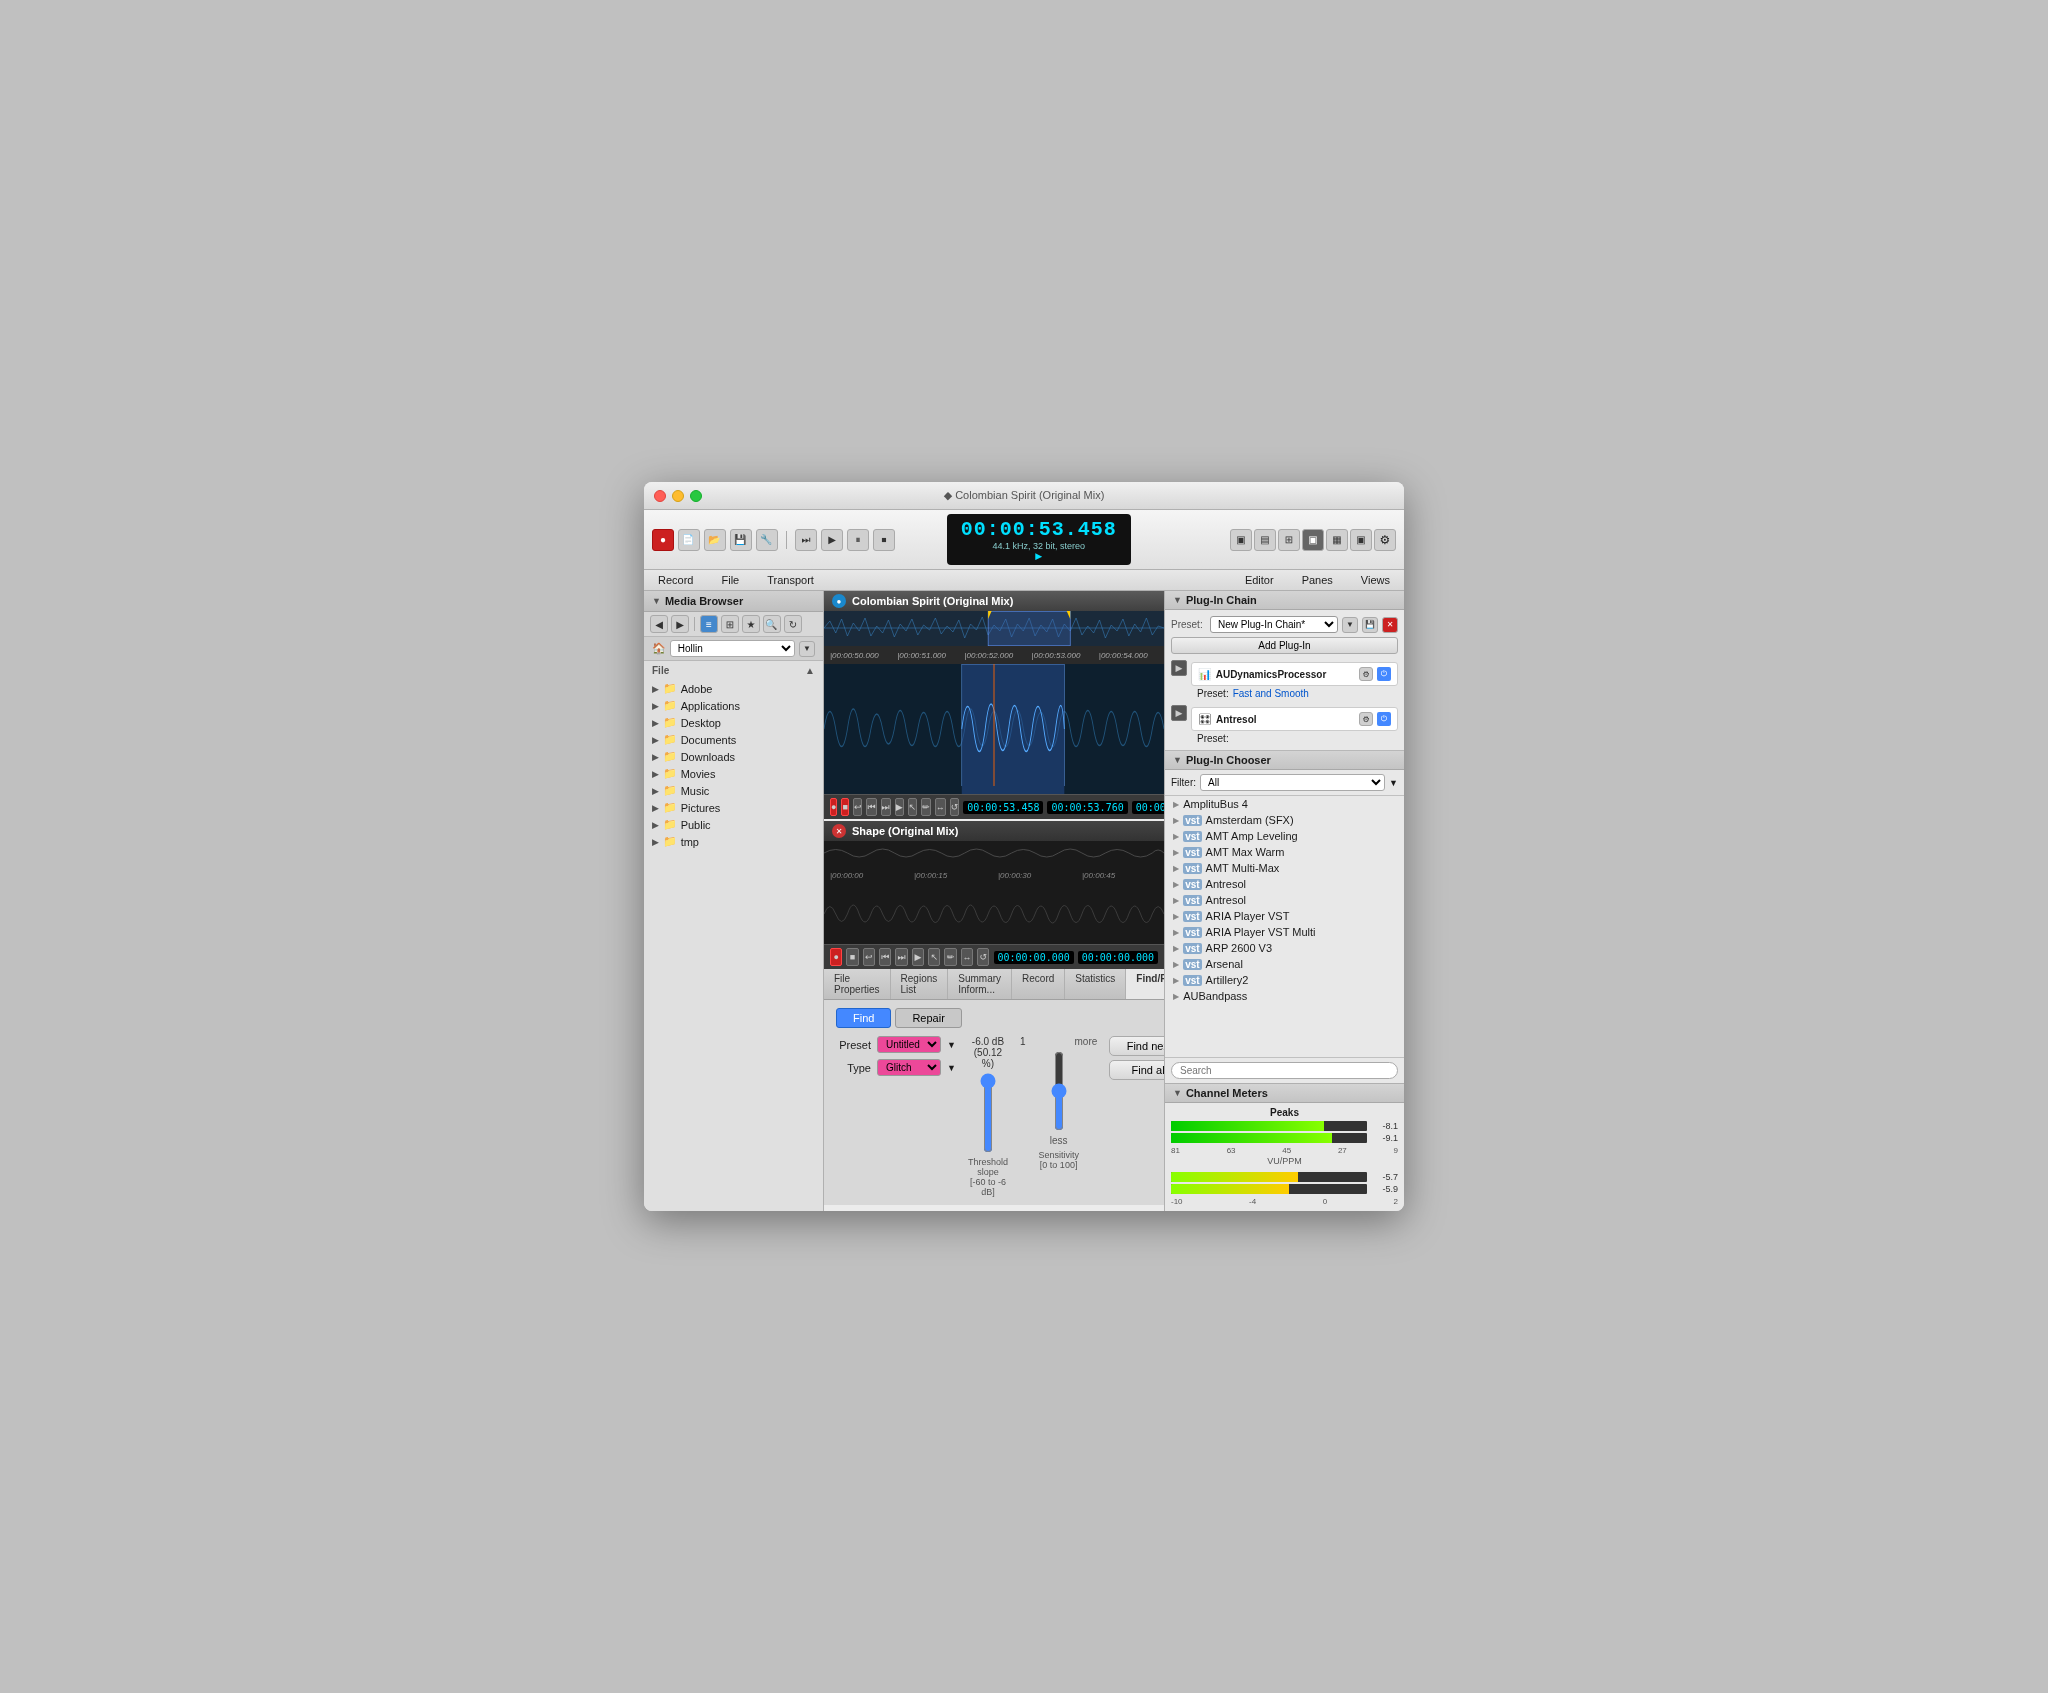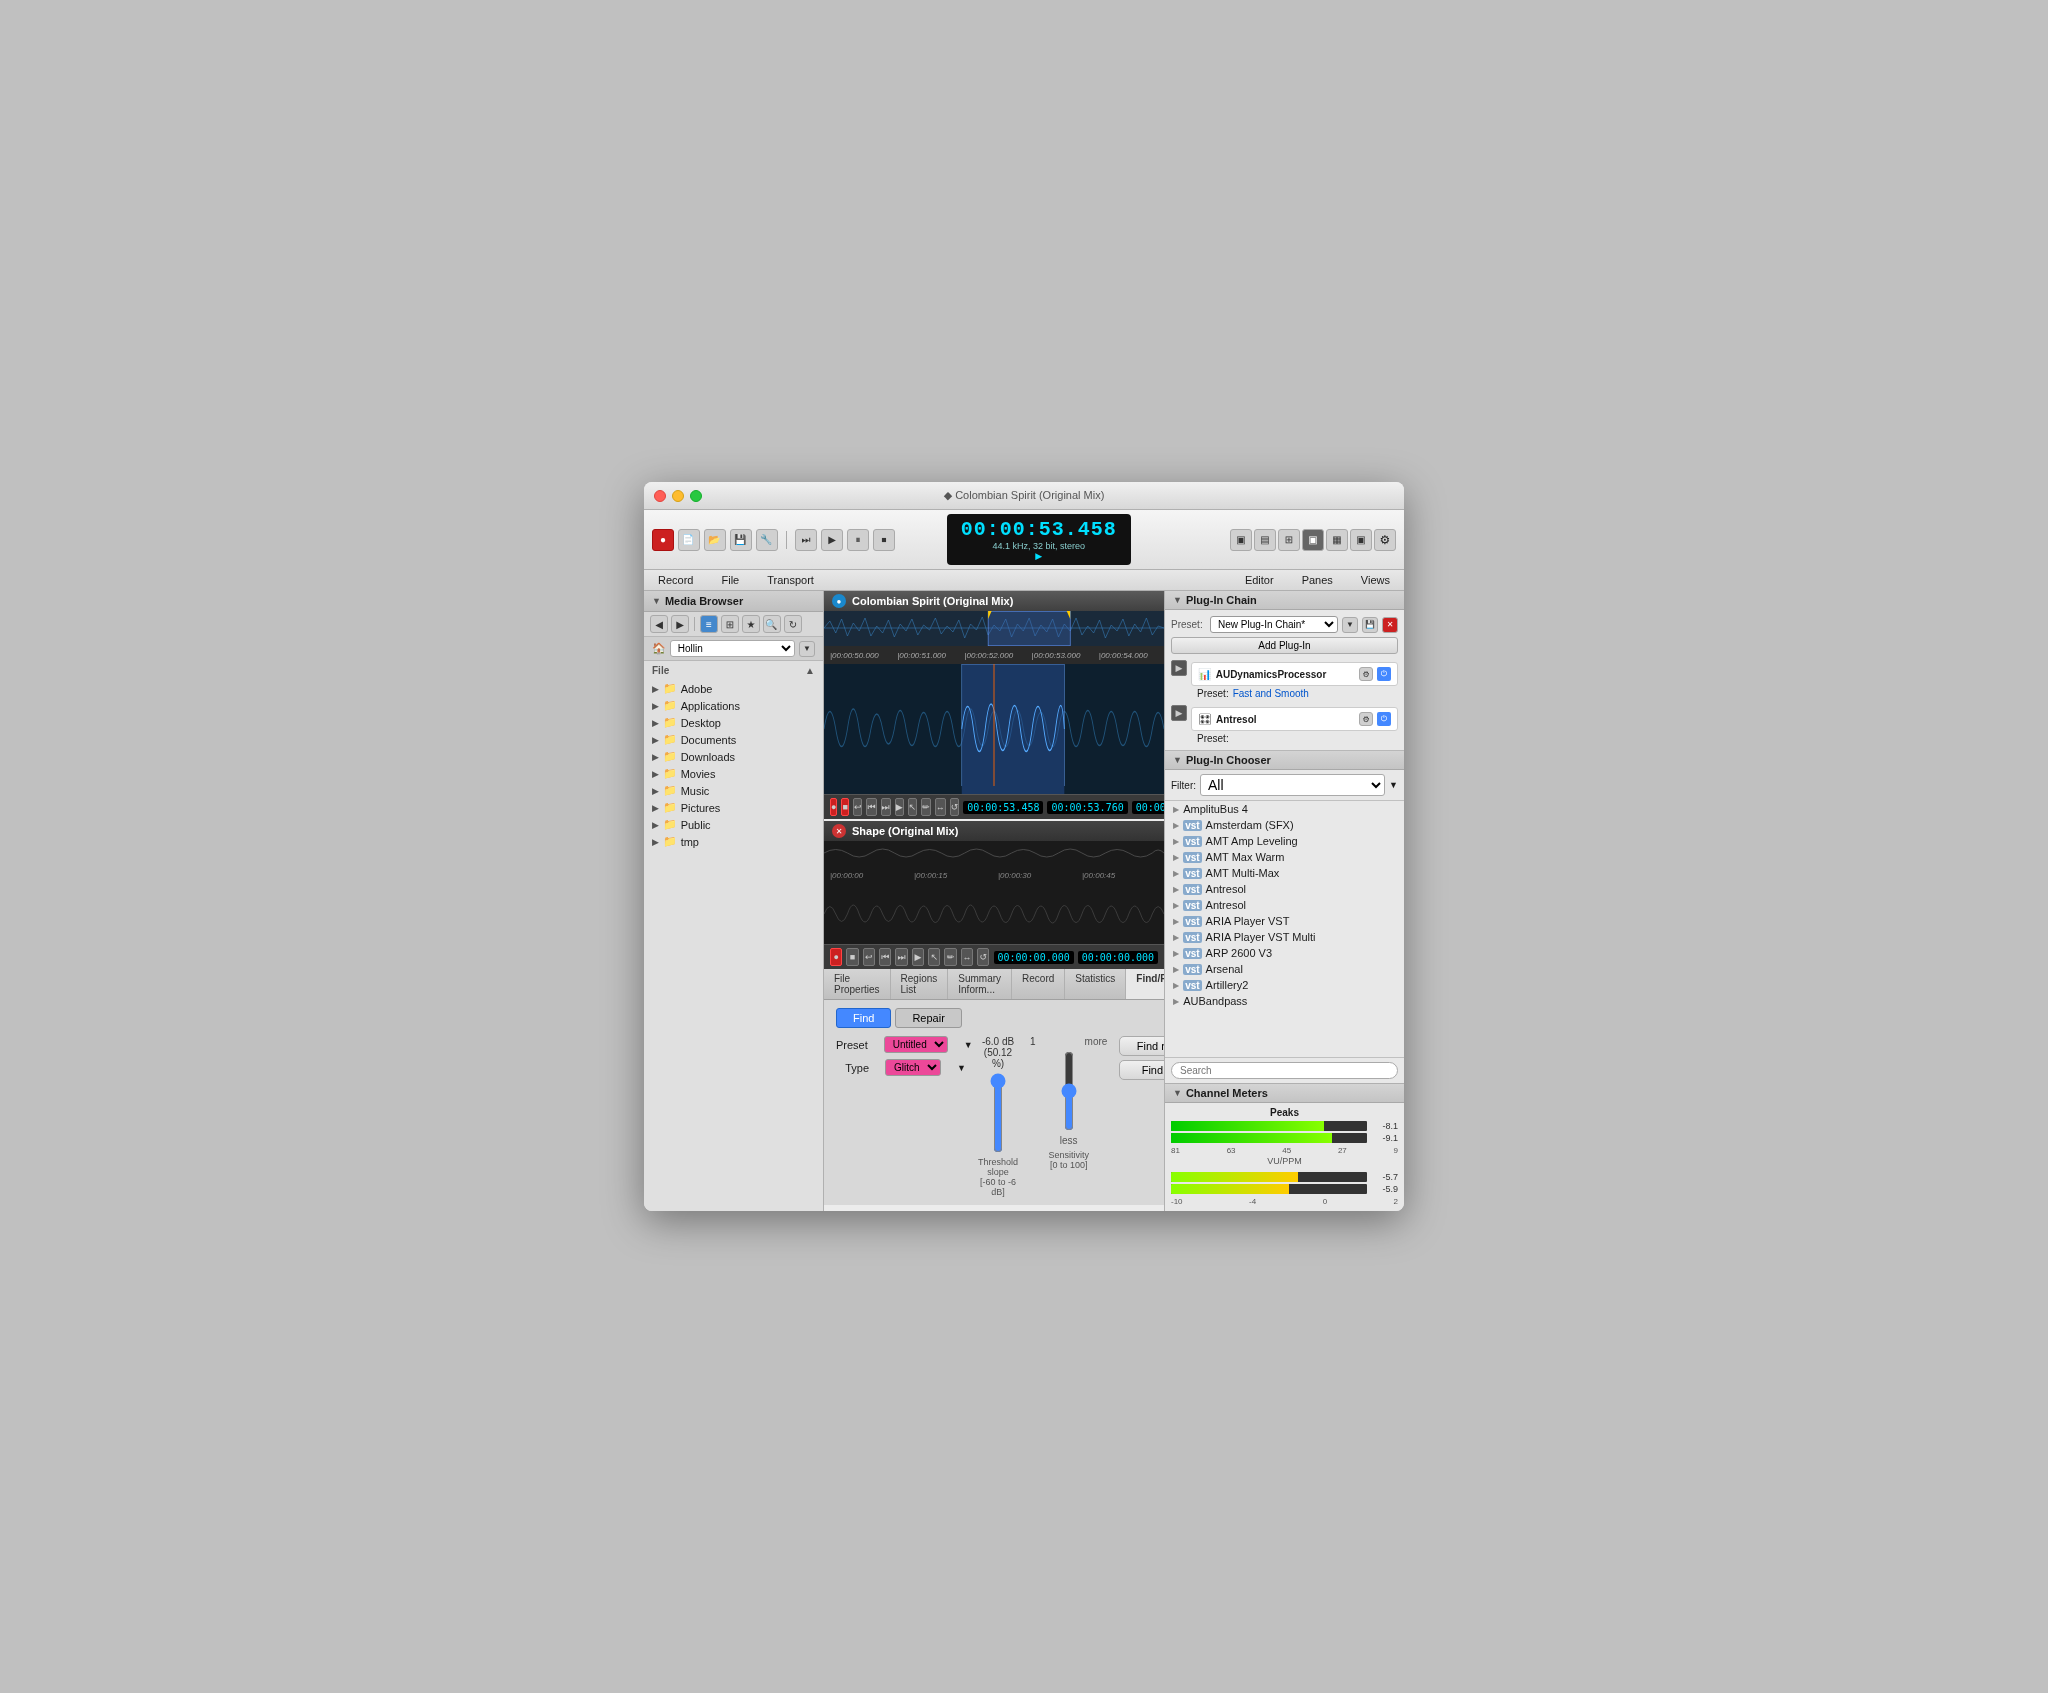--- a/index.html
+++ b/index.html
@@ -260,21 +260,21 @@
     .filter-row {
       display: flex;
       align-items: center;
       gap: 4px;
       padding: 4px 6px;
       border-bottom: 1px solid #c0c0c0;
       font-size: 10px;
     }
     .filter-select {
       flex: 1;
-      font-size: 14px;
+      font-size: 10px;
       background: white;
       border: 1px solid #aaa;
       border-radius: 3px;
       padding: 1px 3px;
     }
     .plugin-list {
       flex: 1;
       overflow-y: auto;
     }
     .plugin-list-item {
@@ -454,21 +454,21 @@
       border-color: #2266cc;
     }
     .fr-content {
       display: flex;
       gap: 12px;
     }
     .fr-left { width: 130px; }
     .fr-form-row {
       display: flex;
       align-items: center;
-      gap: 16px;
+      gap: 6px;
       margin-bottom: 6px;
     }
     .fr-label { font-size: 11px; width: 35px; text-align: right; }
     .fr-select {
       flex: 1;
       font-size: 10px;
       background: #ec4899;
       border: 1px solid #999;
       border-radius: 3px;
       padding: 1px 4px;

